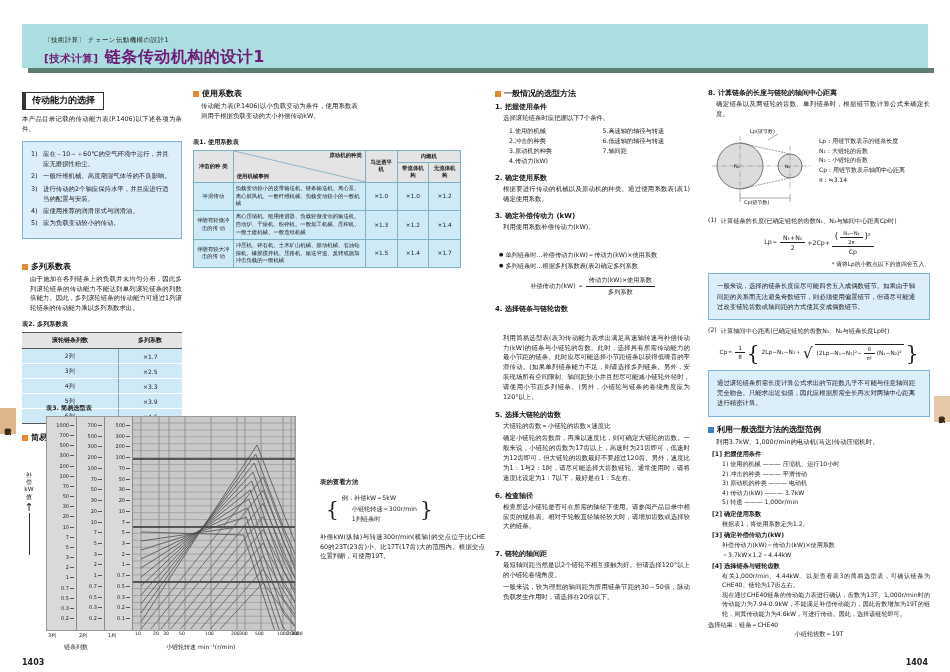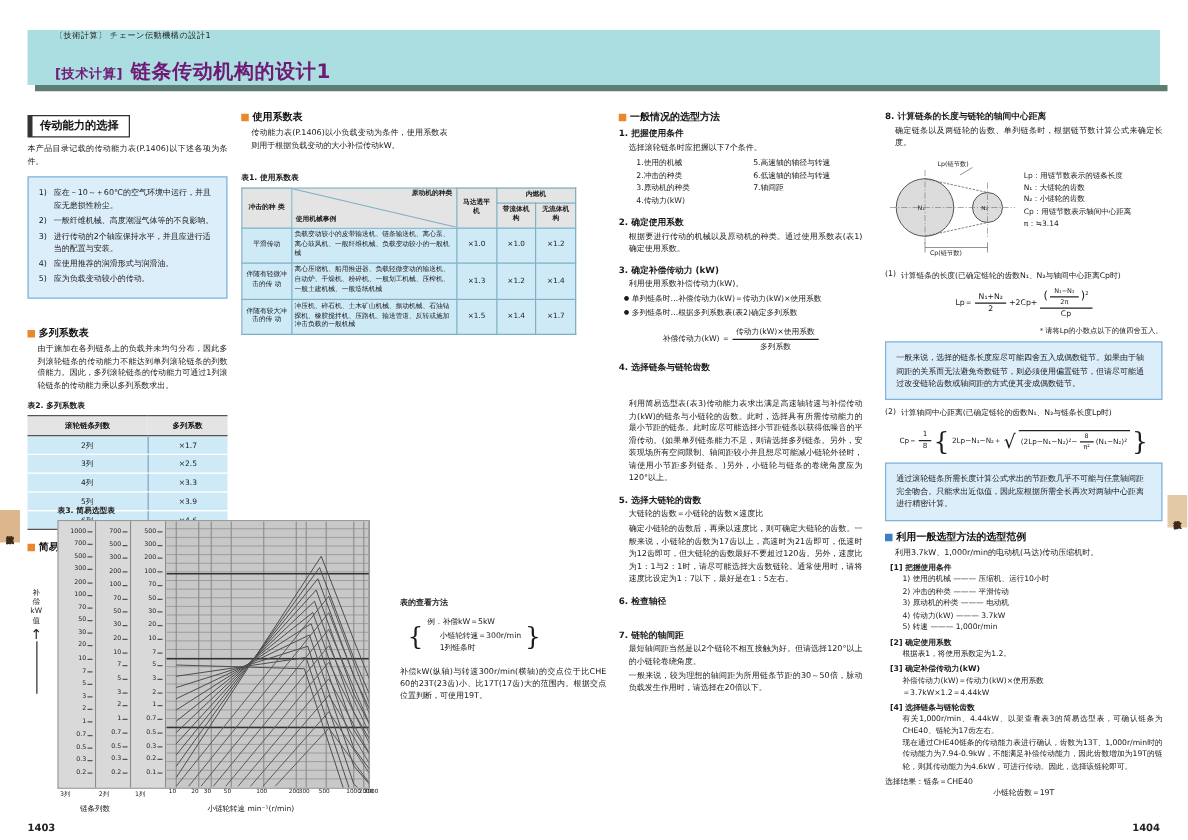--- a/index.html
+++ b/index.html
@@ -9,21 +9,21 @@
     background:#ffffff;
     font-family:"DejaVu Sans","Liberation Sans",sans-serif;
     color:#1a1a1a;
     overflow:hidden;
     position:relative;
   }
   
   #header {
     position:absolute; left:22px; top:24px; width:906px; height:44px;
     background:#aadee0;
-    display:flex; flex-direction:column; justify-content:space-between;
+    display:flex; flex-direction:column; justify-content:flex-end;
     padding-left:22px;
   }
   #header:after{
     content:""; position:absolute; left:6px; top:44px; width:906px; height:5px;
     background:#5d7c72;
   }
   .hdr-jp { font-size:6.5px; color:#222; letter-spacing:.4px; margin-bottom:2px;}
   .hdr-cn { font-size:16px; font-weight:bold; color:#701a75; letter-spacing:.5px;}
   .hdr-cn .sm { font-size:10.5px; font-weight:bold; }
 
@@ -532,21 +532,21 @@
             <div>7.轴间距</div>
           </div>
         </div>
       </div>
       <div style="margin-bottom: 7px;">
         <div class="num-h">2. 确定使用系数</div>
         <p class="body indent" style="margin-bottom: 2px;">根据要进行传动的机械以及原动机的种类。通过使用系数表(表1)确定使用系数。</p>
       </div>
       <div style="margin-bottom: 7px;">
         <div class="num-h">3. 确定补偿传动力 (kW)</div>
-        <p class="body indent" style="margin-bottom: 2px;">利用使用系数补偿传动力(kW)。</p>
+        <p class="body indent" style="margin-bottom: 17px;">利用使用系数补偿传动力(kW)。</p>
         <div class="bullet-dot" style="font-size: 6.2px; line-height: 1.55; padding-left: 10px; text-indent: -6px; margin-bottom: 1px;">单列链条时…补偿传动力(kW)＝传动力(kW)×使用系数</div>
         <div class="bullet-dot" style="font-size: 6.2px; line-height: 1.55; padding-left: 10px; text-indent: -6px; margin-bottom: 1px;">多列链条时…根据多列系数表(表2)确定多列系数</div>
         <div class="fml">
           <span>补偿传动力(kW) ＝</span>
           <span class="frac">
             <span class="num">传动力(kW)×使用系数</span>
             <span class="den">多列系数</span>
           </span>
         </div>
       </div>
@@ -554,20 +554,21 @@
         <div class="num-h">4. 选择链条与链轮齿数</div>
         <p class="body indent" style="margin-bottom: 2px; margin-top: 20px;">利用简易选型表(表3)传动能力表求出满足高速轴转速与补偿传动力(kW)的链条与小链轮的齿数。此时，选择具有所需传动能力的最小节距的链条。此时应尽可能选择小节距链条以获得低噪音的平滑传动。(如果单列链条能力不足，则请选择多列链条。另外，安装现场所有空间限制、轴间距较小并且想尽可能减小链轮外径时，请使用小节距多列链条。)另外，小链轮与链条的卷绕角度应为120°以上。</p>
       </div>
       <div style="margin-bottom: 7px;">
         <div class="num-h">5. 选择大链轮的齿数</div>
         <p class="body indent" style="margin-bottom: 2px;">大链轮的齿数＝小链轮的齿数×速度比</p>
         <p class="body indent">确定小链轮的齿数后，再乘以速度比，则可确定大链轮的齿数。一般来说，小链轮的齿数为17齿以上，高速时为21齿即可，低速时为12齿即可，但大链轮的齿数最好不要超过120齿。另外，速度比为1：1与2：1时，请尽可能选择大齿数链轮。通常使用时，请将速度比设定为1：7以下，最好是在1：5左右。</p>
       </div>
       <div style="margin-bottom: 17px;">
         <div class="num-h">6. 检查轴径</div>
+        <p class="body indent" style="margin-bottom: 2px;">检查所选小链轮是否可在所需的轴径下使用。请参阅产品目录中相应页的规格表。相对于轮毂直径轴径较大时，请增加齿数或选择较大的链条。</p>
       </div>
       <div style="margin-bottom: 7px;">
         <div class="num-h">7. 链轮的轴间距</div>
         <p class="body indent" style="margin-bottom: 2px;">最短轴间距当然是以2个链轮不相互接触为好。但请选择120°以上的小链轮卷绕角度。</p>
         <p class="body indent">一般来说，较为理想的轴间距为所用链条节距的30～50倍，脉动负载发生作用时，请选择在20倍以下。</p>
       </div>
     </div>
 </div>
 
 <div class="col" id="col5">

